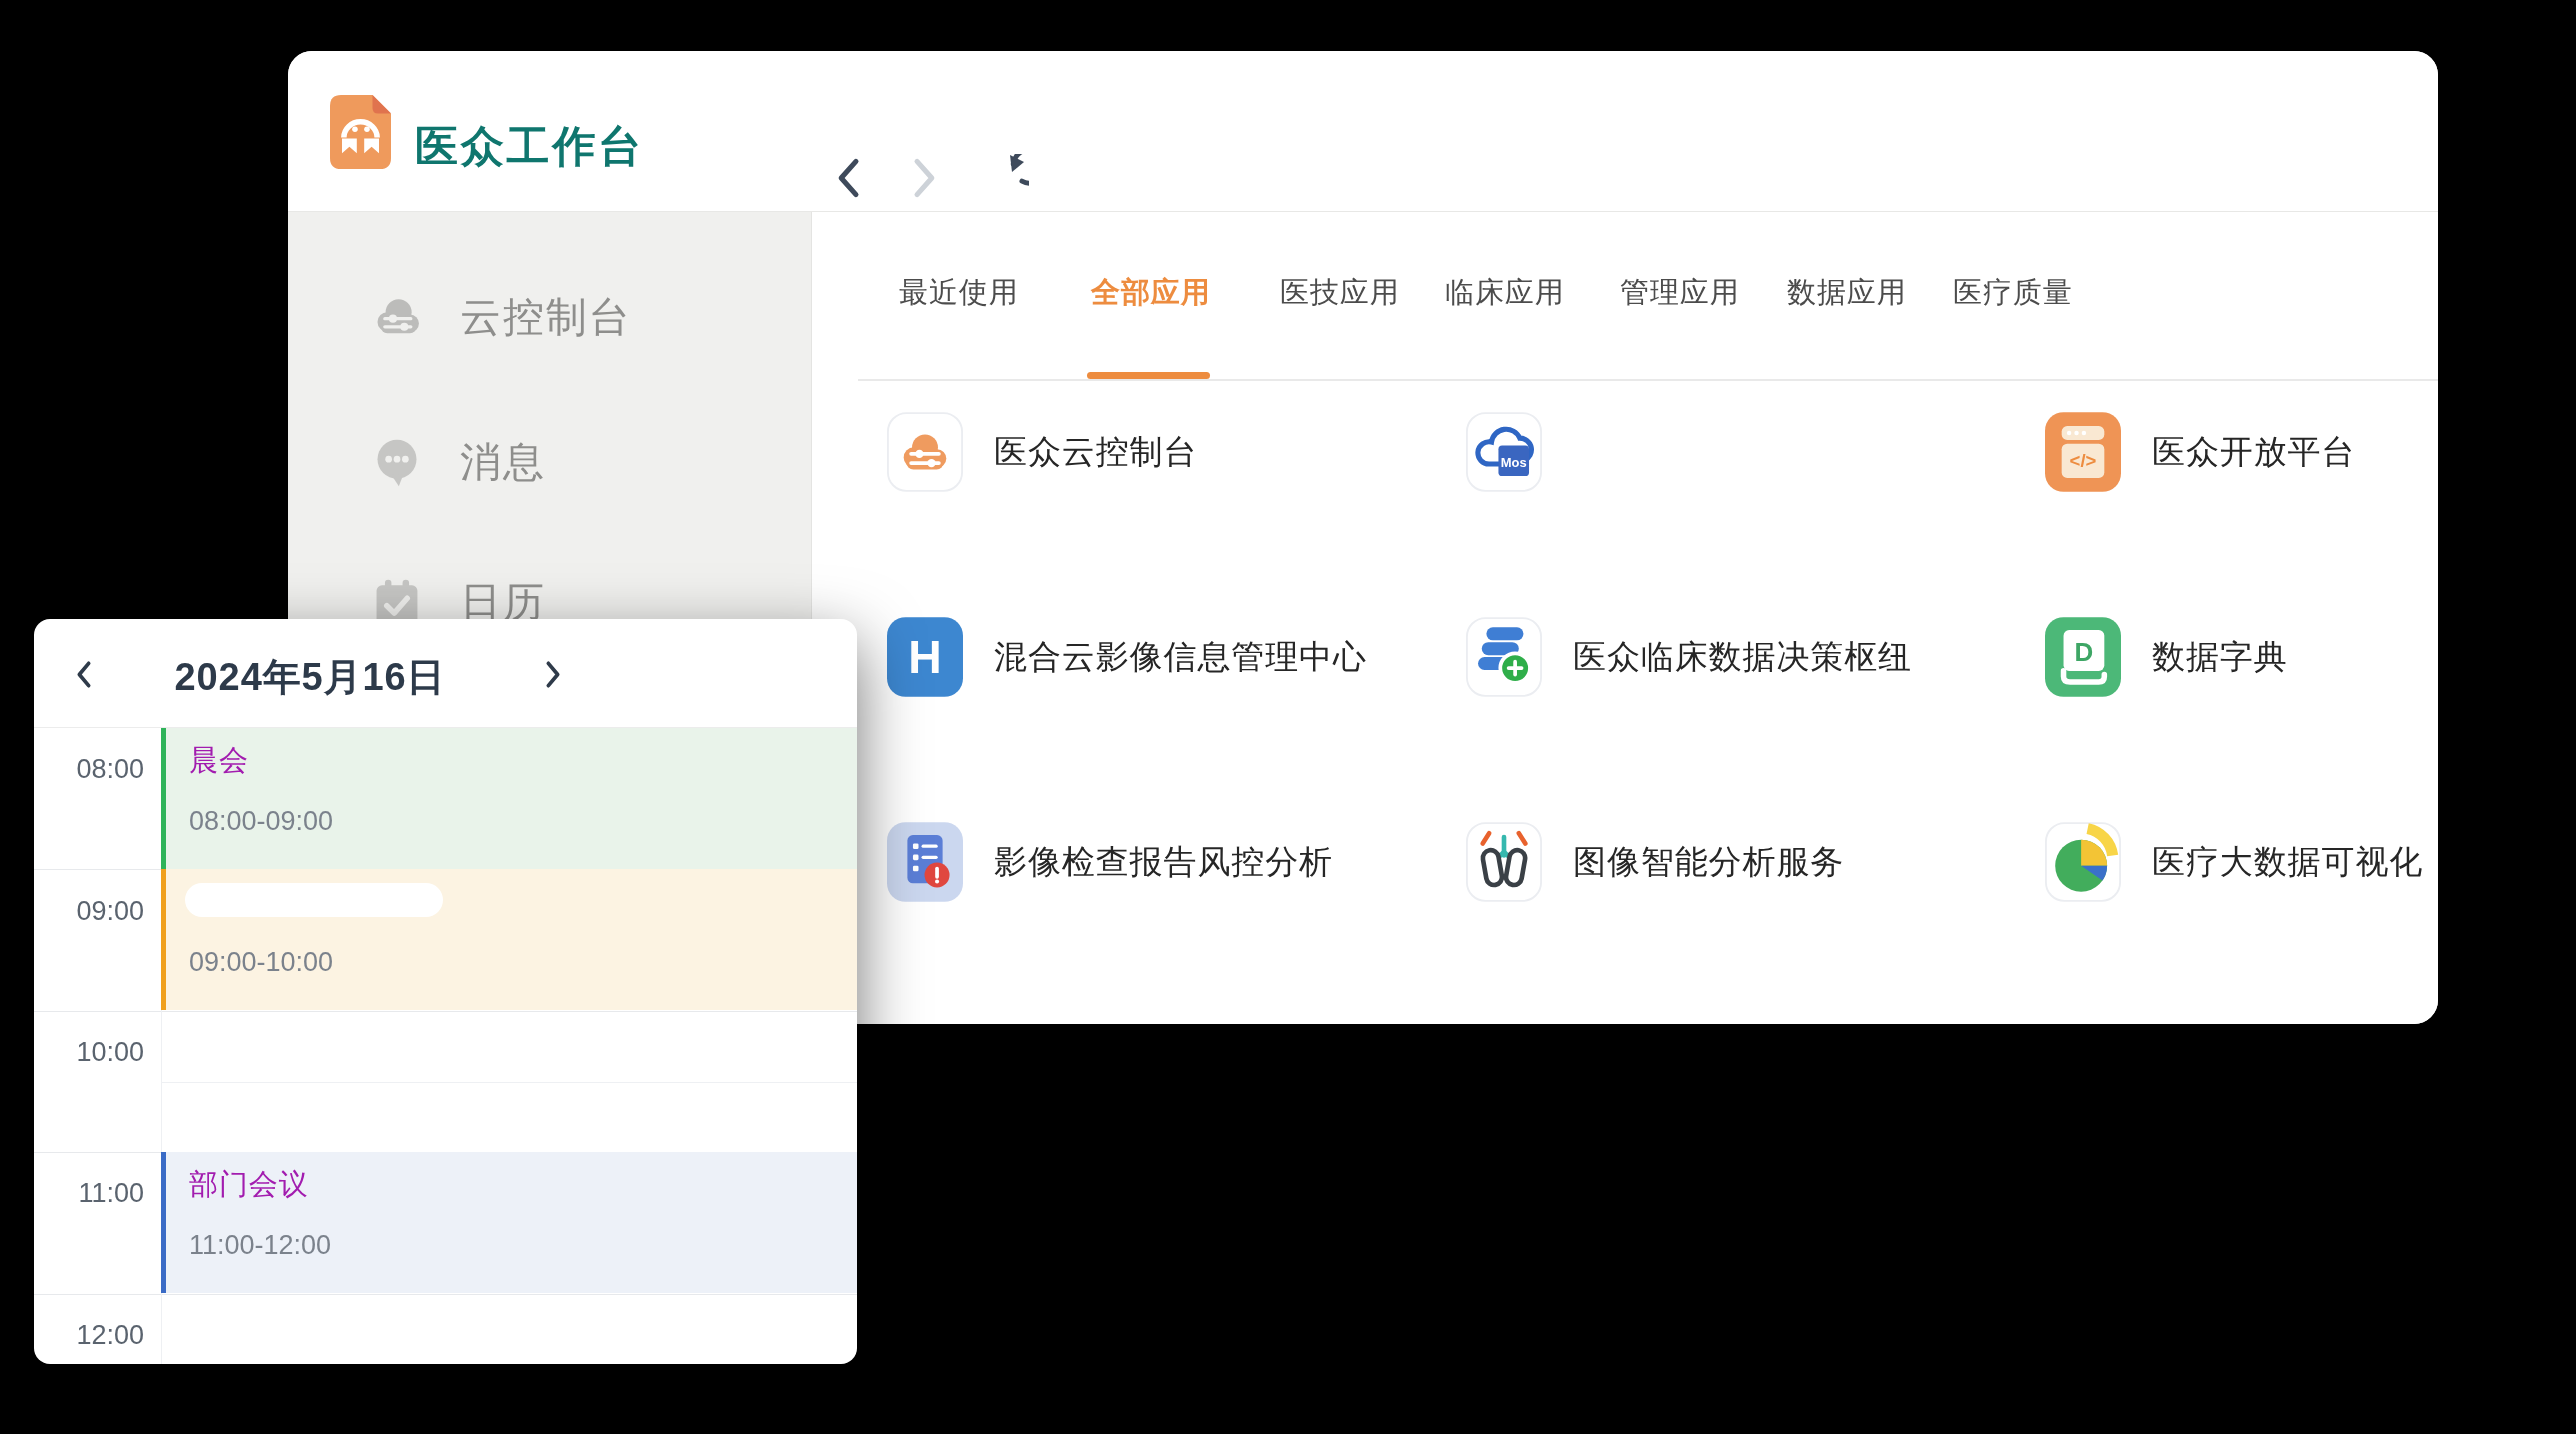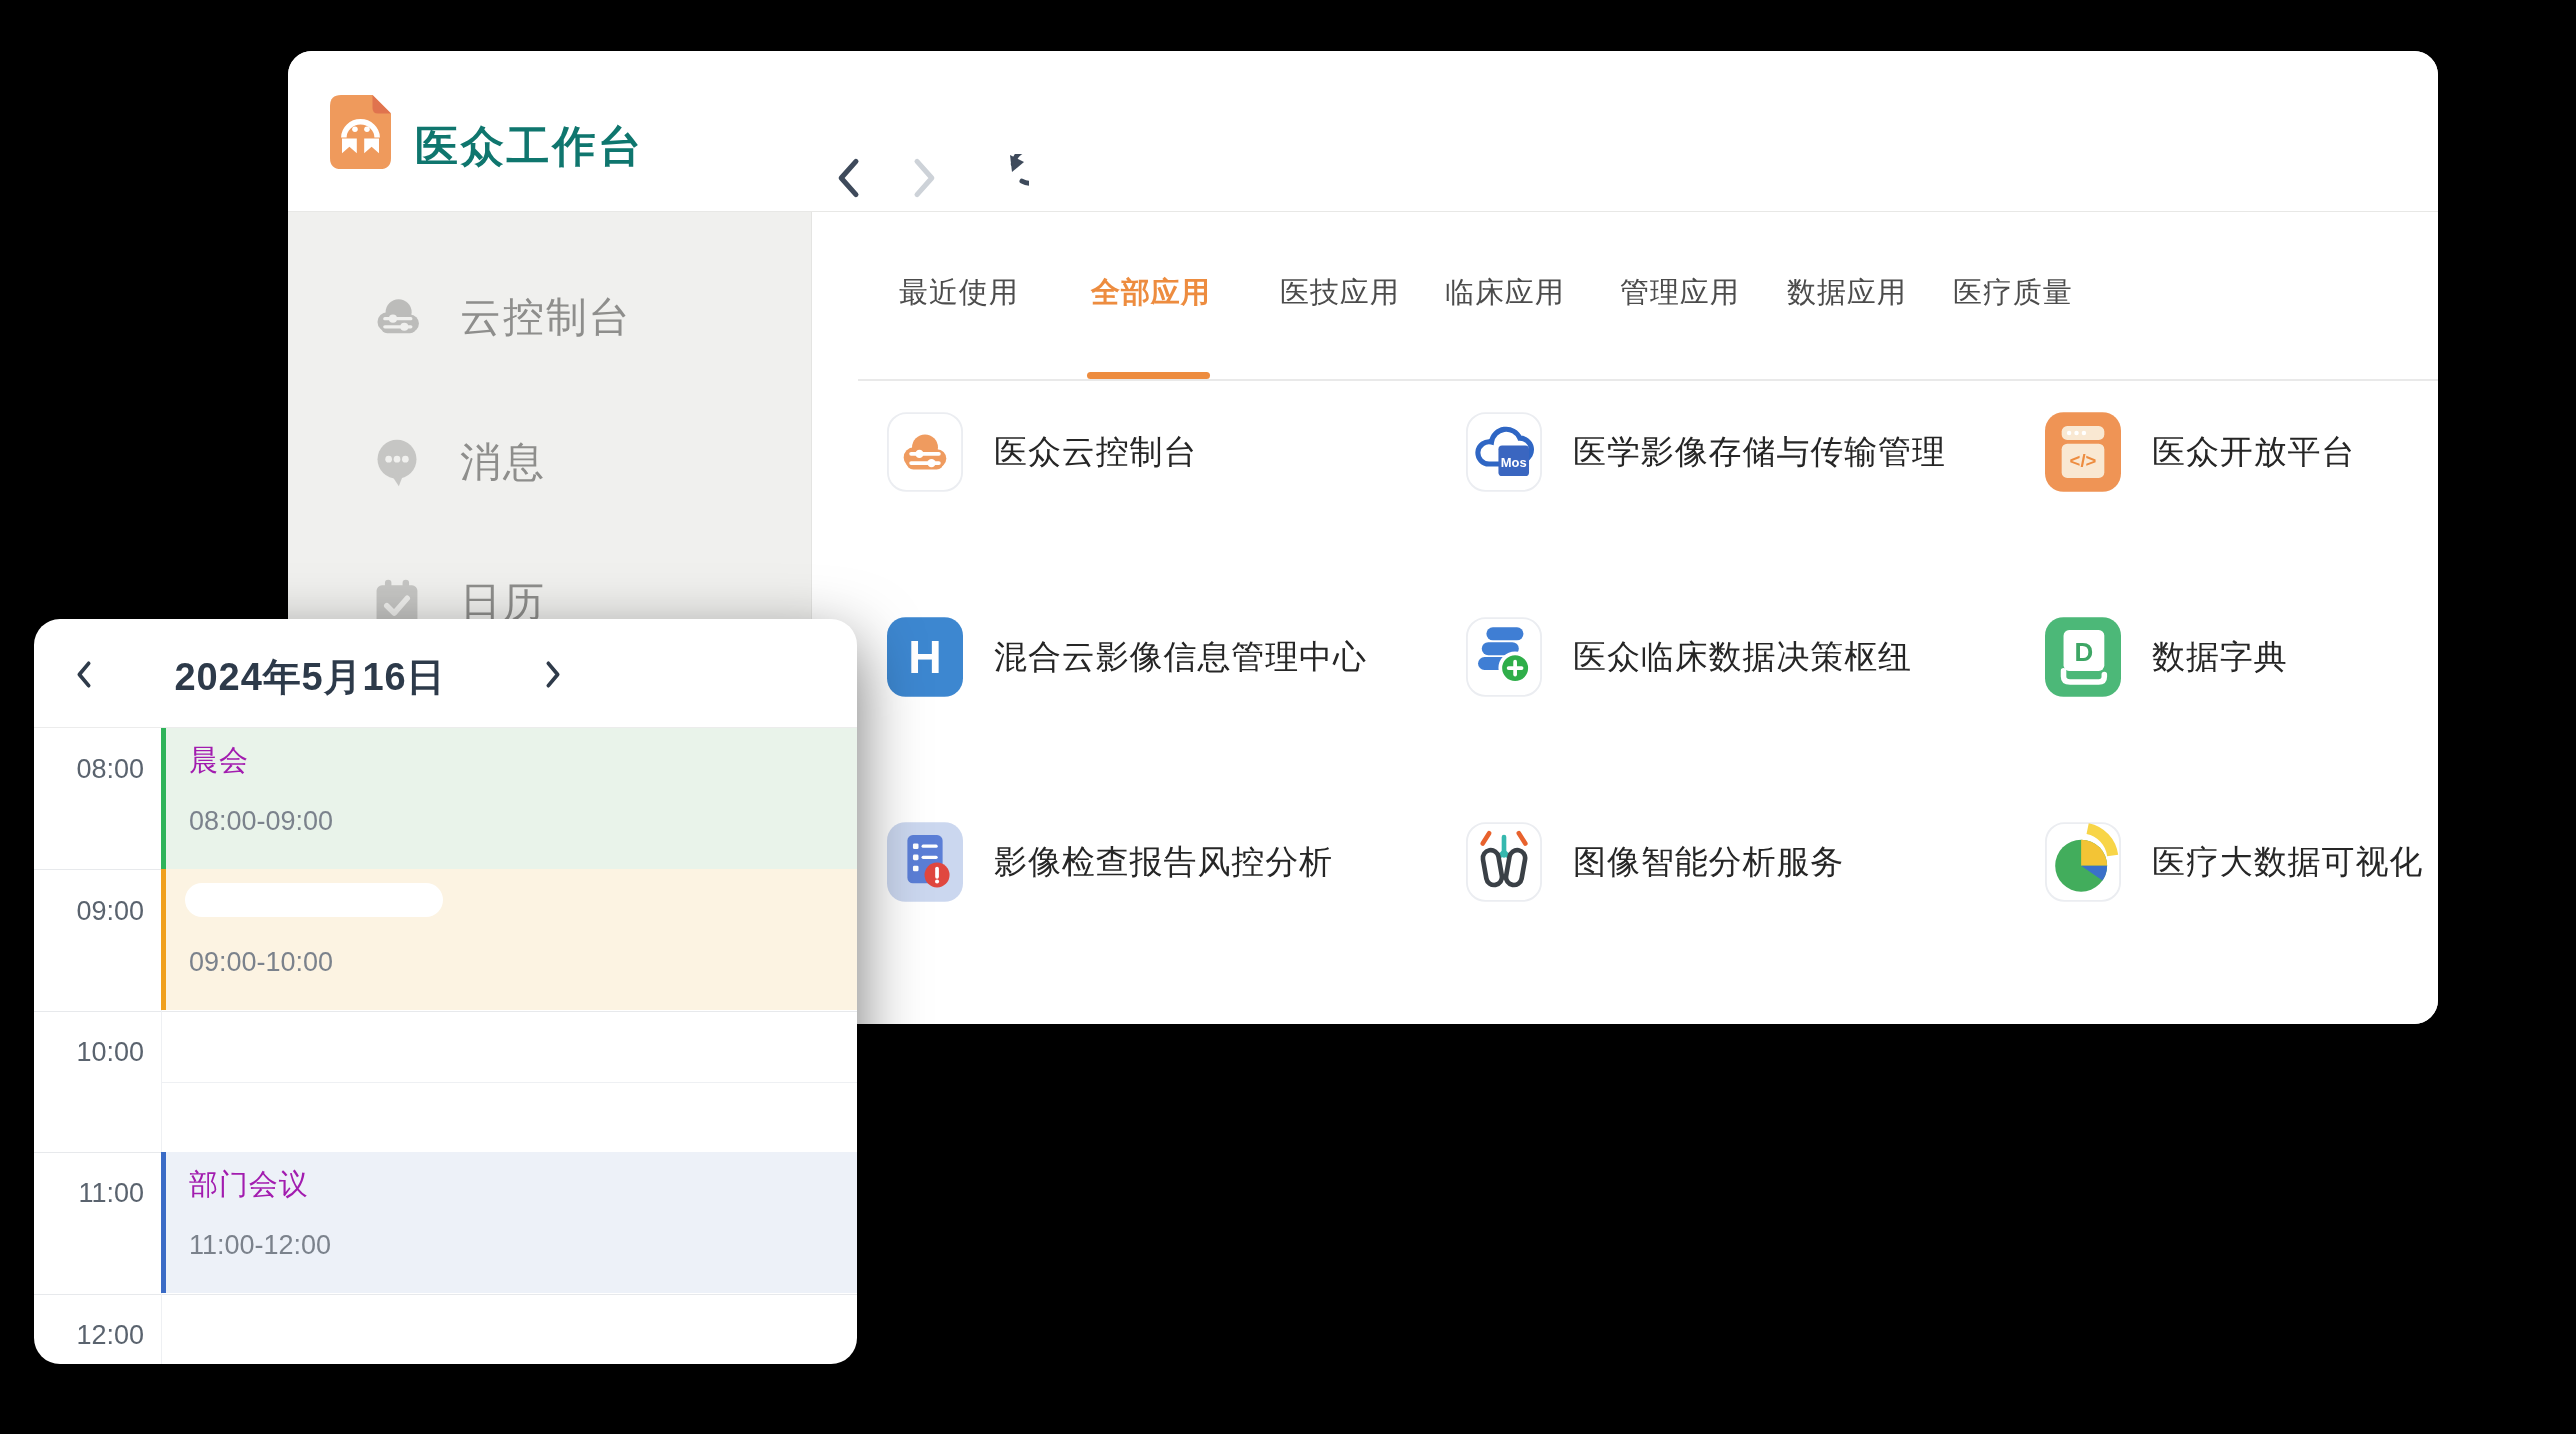--- a/index.html
+++ b/index.html
@@ -41,21 +41,21 @@
   
   .tile{position:absolute;display:flex;align-items:center;cursor:pointer;}
   .tile .appicon{width:76px;height:80px;flex:0 0 auto;}
   .tile .applabel{margin-left:31px;font-size:33px;font-weight:500;color:#262626;
                   letter-spacing:0.9px;white-space:nowrap;}
   .r1{top:200px;} .r2{top:405px;} .r3{top:610px;}
   .c1{left:75px;} .c2{left:654px;} .c3{left:1233px;}
 
   
   .calpanel{position:absolute;left:34px;top:619px;width:823px;height:745px;background:#fff;
-            border-radius:26px;overflow:hidden;box-shadow:0 22.3px 65px rgba(0,0,0,.55);}
+            border-radius:16px;overflow:hidden;box-shadow:0 22.3px 65px rgba(0,0,0,.55);}
   .calhead{position:absolute;left:0;top:0;right:0;height:109px;}
   .cal-chev{position:absolute;top:35px;width:41px;height:41px;background:none;border:none;
             padding:0;cursor:pointer;}
   .cal-prev{left:34px;} .cal-next{left:503px;}
   .caldate{position:absolute;left:127px;top:33px;width:298px;text-align:center;font-size:38px;
            font-weight:600;color:#2d3a4a;letter-spacing:0.9px;white-space:nowrap;}
   .calhead-line{position:absolute;left:0;right:0;top:108px;height:0.9px;background:#ececec;}
   .calbody{position:absolute;left:0;top:109px;right:0;bottom:0;}
   .time-vline{position:absolute;left:127px;top:0;bottom:0;width:0.9px;background:#eef0f3;}
   .hourline{position:absolute;left:0;right:0;height:0.9px;background:#e7e9ec;}
@@ -191,21 +191,20 @@
     </div>
     <div class="tile r1 c2">
       <div class="appicon">
         <svg width="76" height="80" viewBox="0 0 82 86">
           <rect x="1" y="1" width="80" height="84" rx="20" fill="#fff" stroke="#ebedf1" stroke-width="2"></rect>
           <path d="M52 56 H25 a12 12 0 1 1 2.5-23.7 A16 16 0 0 1 58 28 a12.5 12.5 0 0 1 5 24" fill="none" stroke="#2F66C4" stroke-width="5.5" stroke-linecap="round"></path>
           <rect x="35" y="36" width="33" height="33" rx="4" fill="#3A66C0"></rect>
           <text x="51.5" y="59" text-anchor="middle" font-size="14" font-weight="700" fill="#fff" font-family="Liberation Sans, sans-serif">Mos</text>
         </svg>
       </div>
-      <div class="applabel">医学影像存储与传输管理</div>
     </div>
     <div class="tile r1 c3">
       <div class="appicon">
         <svg width="76" height="80" viewBox="0 0 82 86">
           <rect x="0" y="0" width="82" height="86" rx="20" fill="#EF9455"></rect>
           <rect x="18" y="15" width="46" height="15" rx="6" fill="#F9E8D2"></rect>
           <circle cx="26" cy="22.5" r="2.4" fill="#fff"></circle>
             <circle cx="34" cy="22.5" r="2.4" fill="#fff"></circle>
             <circle cx="42" cy="22.5" r="2.4" fill="#fff"></circle>
           <rect x="18" y="34" width="46" height="37" rx="6" fill="#F9E8D2"></rect>

